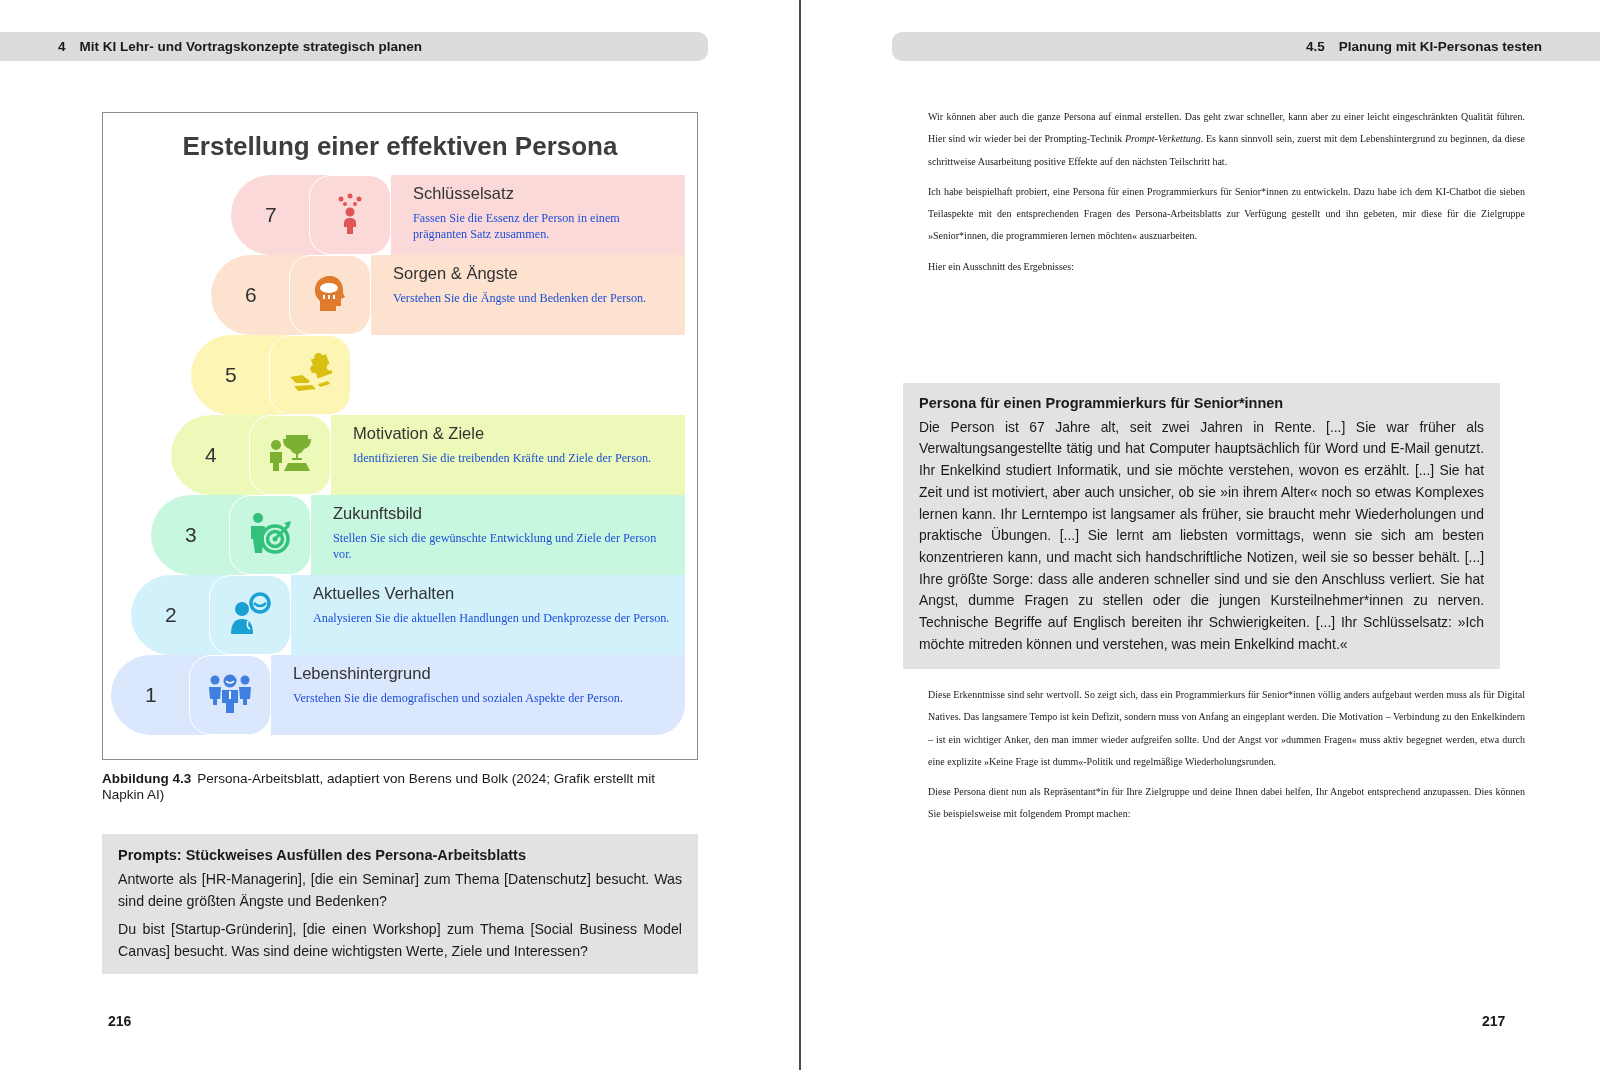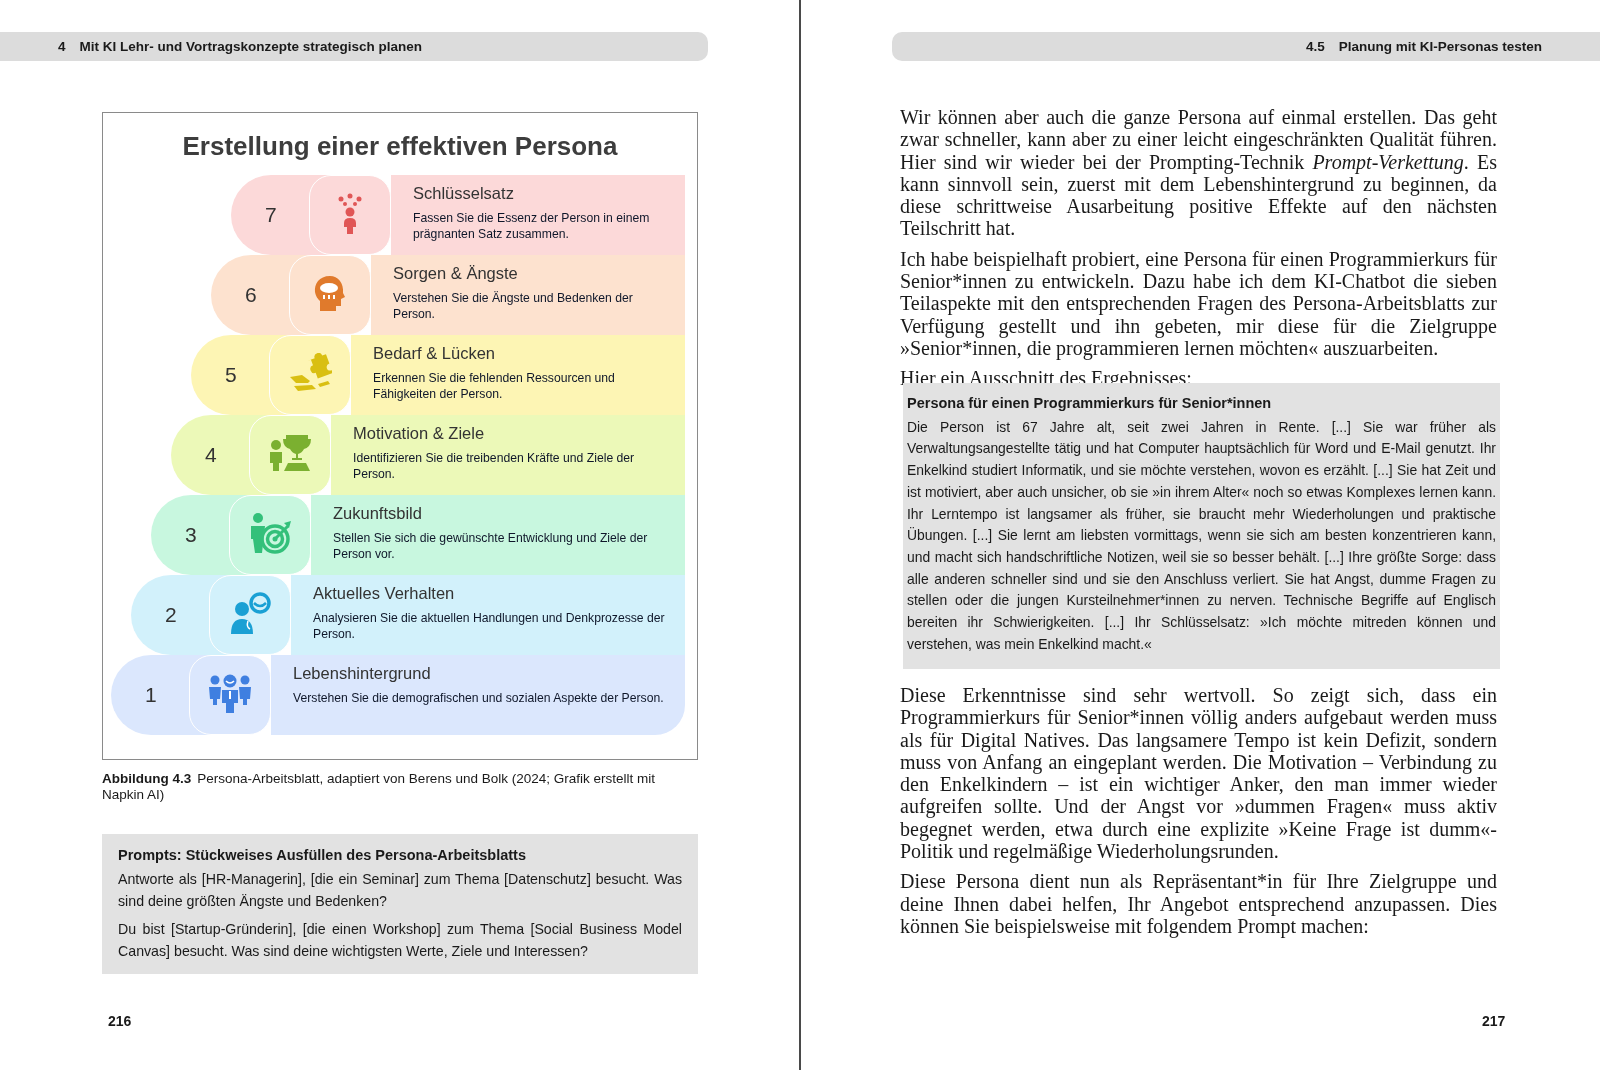--- a/index.html
+++ b/index.html
@@ -21,38 +21,38 @@
   .fig-title { position: absolute; top: 18px; left: 0; width: 100%; text-align: center;
     font-family: "Liberation Sans", sans-serif; font-size: 26px; font-weight: bold; color: #3d3d3d; }
 
   .step { position: absolute; height: 80px; right: 12px; }
   .step-num { position: absolute; left: 0; top: 0; height: 80px; width: 100px; border-radius: 40px 0 0 40px;
     display: flex; align-items: center; padding-left: 34px; font-family: "Liberation Sans", sans-serif; font-size: 21px; color: #333; }
   .step-icon-cell { position: absolute; top: 0; height: 80px; width: 82px; border: 1.5px solid #fff; border-radius: 22px;
     display: flex; align-items: center; justify-content: center; }
   .step-body { position: absolute; top: 0; right: 0; height: 80px; border-radius: 0 0 0 0; padding: 9px 12px 0 22px; }
   .step-title { font-family: "Liberation Sans", sans-serif; font-size: 16.5px; color: #333; margin-bottom: 8px; }
-  .step-desc { font-family: Liberation Sans, sans-serif; font-size: 12.2px; color: #0f172a; line-height: 15.5px; }
+  .step-desc { font-family: Liberation Serif, serif; font-size: 12.2px; color: #1d4ed8; line-height: 15.5px; }
   .step-last .step-body { border-radius: 0 0 30px 0; }
 
   .caption { position: absolute; left: 102px; top: 771px; width: 596px; font-family: "Liberation Sans", sans-serif;
     font-size: 13.5px; line-height: 16px; color: #1a1a1a; }
   .caption b { font-weight: bold; margin-right: 6px; }
 
   .prompt-box { position: absolute; left: 102px; top: 834px; width: 596px; height: 140px; background: #e2e2e2; padding: 10px 16px;
     font-family: "Liberation Sans", sans-serif; font-size: 14.2px; line-height: 22px; color: #1a1a1a; }
   .box-title { font-weight: bold; font-size: 14.5px; margin-bottom: 2px; }
   .box-p { text-align: justify; margin-bottom: 6px; }
 
-  .right-text { position: absolute; left: 900px; width: 597px; font-size: 20px; line-height: 22.3px; text-align: justify; color: #1a1a1a; }
+  .right-text { position: absolute; left: 928px; width: 597px; font-size: 10px; line-height: 22.3px; text-align: justify; color: #1a1a1a; }
   .right-text p { margin-bottom: 8px; }
   .right-text i { font-style: italic; }
 
   .persona-box { position: absolute; left: 903px; top: 383px; width: 597px; height: 286px; background: #e2e2e2;
-    padding: 10px 4px; font-family: "Liberation Sans", sans-serif; font-size: 13.9px; line-height: 21.7px; color: #1a1a1a; }
+    padding: 10px 16px; font-family: "Liberation Sans", sans-serif; font-size: 13.9px; line-height: 21.7px; color: #1a1a1a; }
   .persona-box .box-title { margin-bottom: 2px; }
 </style>
 </head>
 <body>
 
 <div class="spine"></div>
 
 <div class="header-bar header-left">
   <span class="header-num">4</span>
   <span>Mit KI Lehr- und Vortragskonzepte strategisch planen</span>
@@ -104,24 +104,20 @@
         <div class="step-num" style="background:#fdf5b4;">
           <span>5</span>
         </div>
         <div class="step-icon-cell" style="left:78px;background:#fdf5b4;">
           <span><svg width="44" height="40" viewBox="0 0 44 40">
               <path d="M22 4 L30 4 Q30 0 34 0 Q38 0 38 4 L42 4 L42 14 Q38 14 38 18 Q38 21 42 21 L42 24 L26 24 L26 18 Q22 18 22 14 Q22 10 26 10 L26 4 Z" fill="#d9bf12" transform="rotate(-20 32 14)"></path>
               <path d="M2 24 L14 22 L22 28 L20 30 L8 30 Z" fill="#d9bf12"></path>
               <path d="M6 33 L24 32 L28 36 L10 38 Z" fill="#d9bf12"></path>
               <path d="M30 31 L40 28 L42 31 L32 34 Z" fill="#d9bf12"></path>
             </svg></span>
-        </div>
-        <div class="step-body" style="left:160px;background:#fdf5b4;">
-          <div class="step-title">Bedarf &amp; Lücken</div>
-          <div class="step-desc">Erkennen Sie die fehlenden Ressourcen und Fähigkeiten der Person.</div>
         </div>
       </div>
       <div class="step" style="top: 302px; left: 68px; background: transparent;">
         <div class="step-num" style="background:#ecf9b8;">
           <span>4</span>
         </div>
         <div class="step-icon-cell" style="left:78px;background:#ecf9b8;">
           <span><svg width="44" height="40" viewBox="0 0 44 40">
               <circle cx="8" cy="12" r="5" fill="#7bb030"></circle>
               <path d="M2 19 L14 19 L14 30 L11 30 L11 38 L5 38 L5 30 L2 30 Z" fill="#7bb030"></path>

